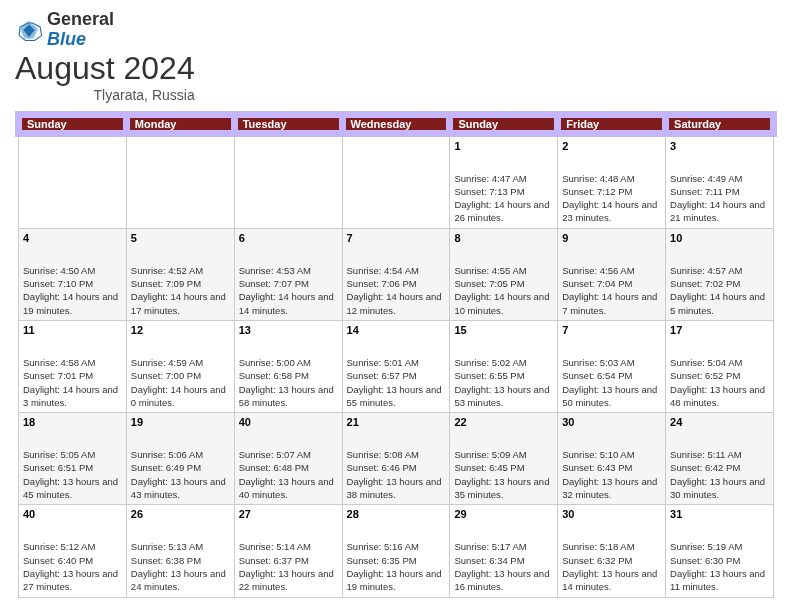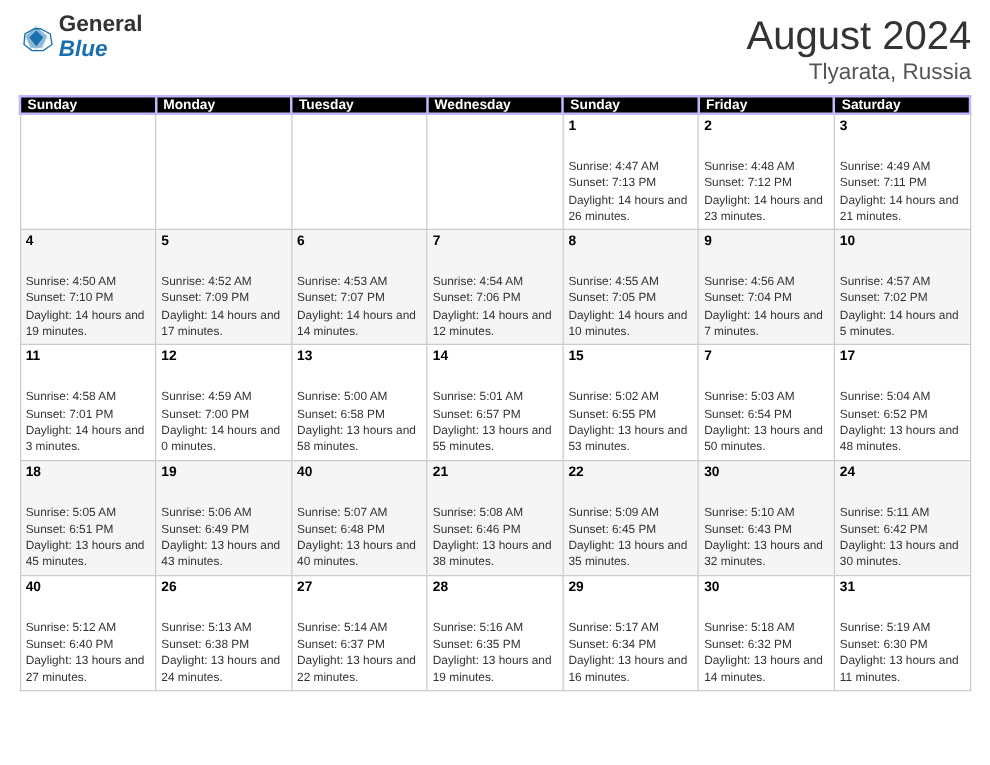--- a/index.html
+++ b/index.html
@@ -11,22 +11,23 @@
       overflow: hidden;
     }
     .page {
       width: 792px;
       height: 612px;
       padding: 10px 15px;
     }
     .header {
       display: flex;
       align-items: flex-start;
-      justify-content: space-between;
+      justify-content: flex-end;
       margin-bottom: 8px;
+      flex-direction: column;
     }
     .logo {
       display: flex;
       align-items: center;
       gap: 4px;
     }
     .logo-text {
       font-size: 18px;
       font-weight: bold;
       line-height: 1.1;
@@ -39,36 +40,36 @@
     }
     .title-block {
       text-align: right;
     }
     .month-title {
       font-size: 32px;
       color: #333;
       font-weight: normal;
     }
     .location {
-      font-size: 18px;
+      font-size: 14px;
       color: #555;
     }
     .calendar {
       width: 100%;
       border-collapse: collapse;
       font-size: 10px;
     }
     .calendar th {
-      background-color: #000000;
+      background-color: #7f1d1d;
       color: white;
       padding: 0 5px;
       text-align: left;
       font-size: 11px;
       font-weight: bold;
-      border: 2px solid #c4b5fd;
+      border: 7px solid #c4b5fd;
     }
     .calendar td {
       border: 1px solid #ccc;
       vertical-align: top;
       padding: 3px 4px;
       width: calc(100% / 7);
       height: 82px;
       background: #fff;
     }
     .calendar tr:nth-child(even) td {

